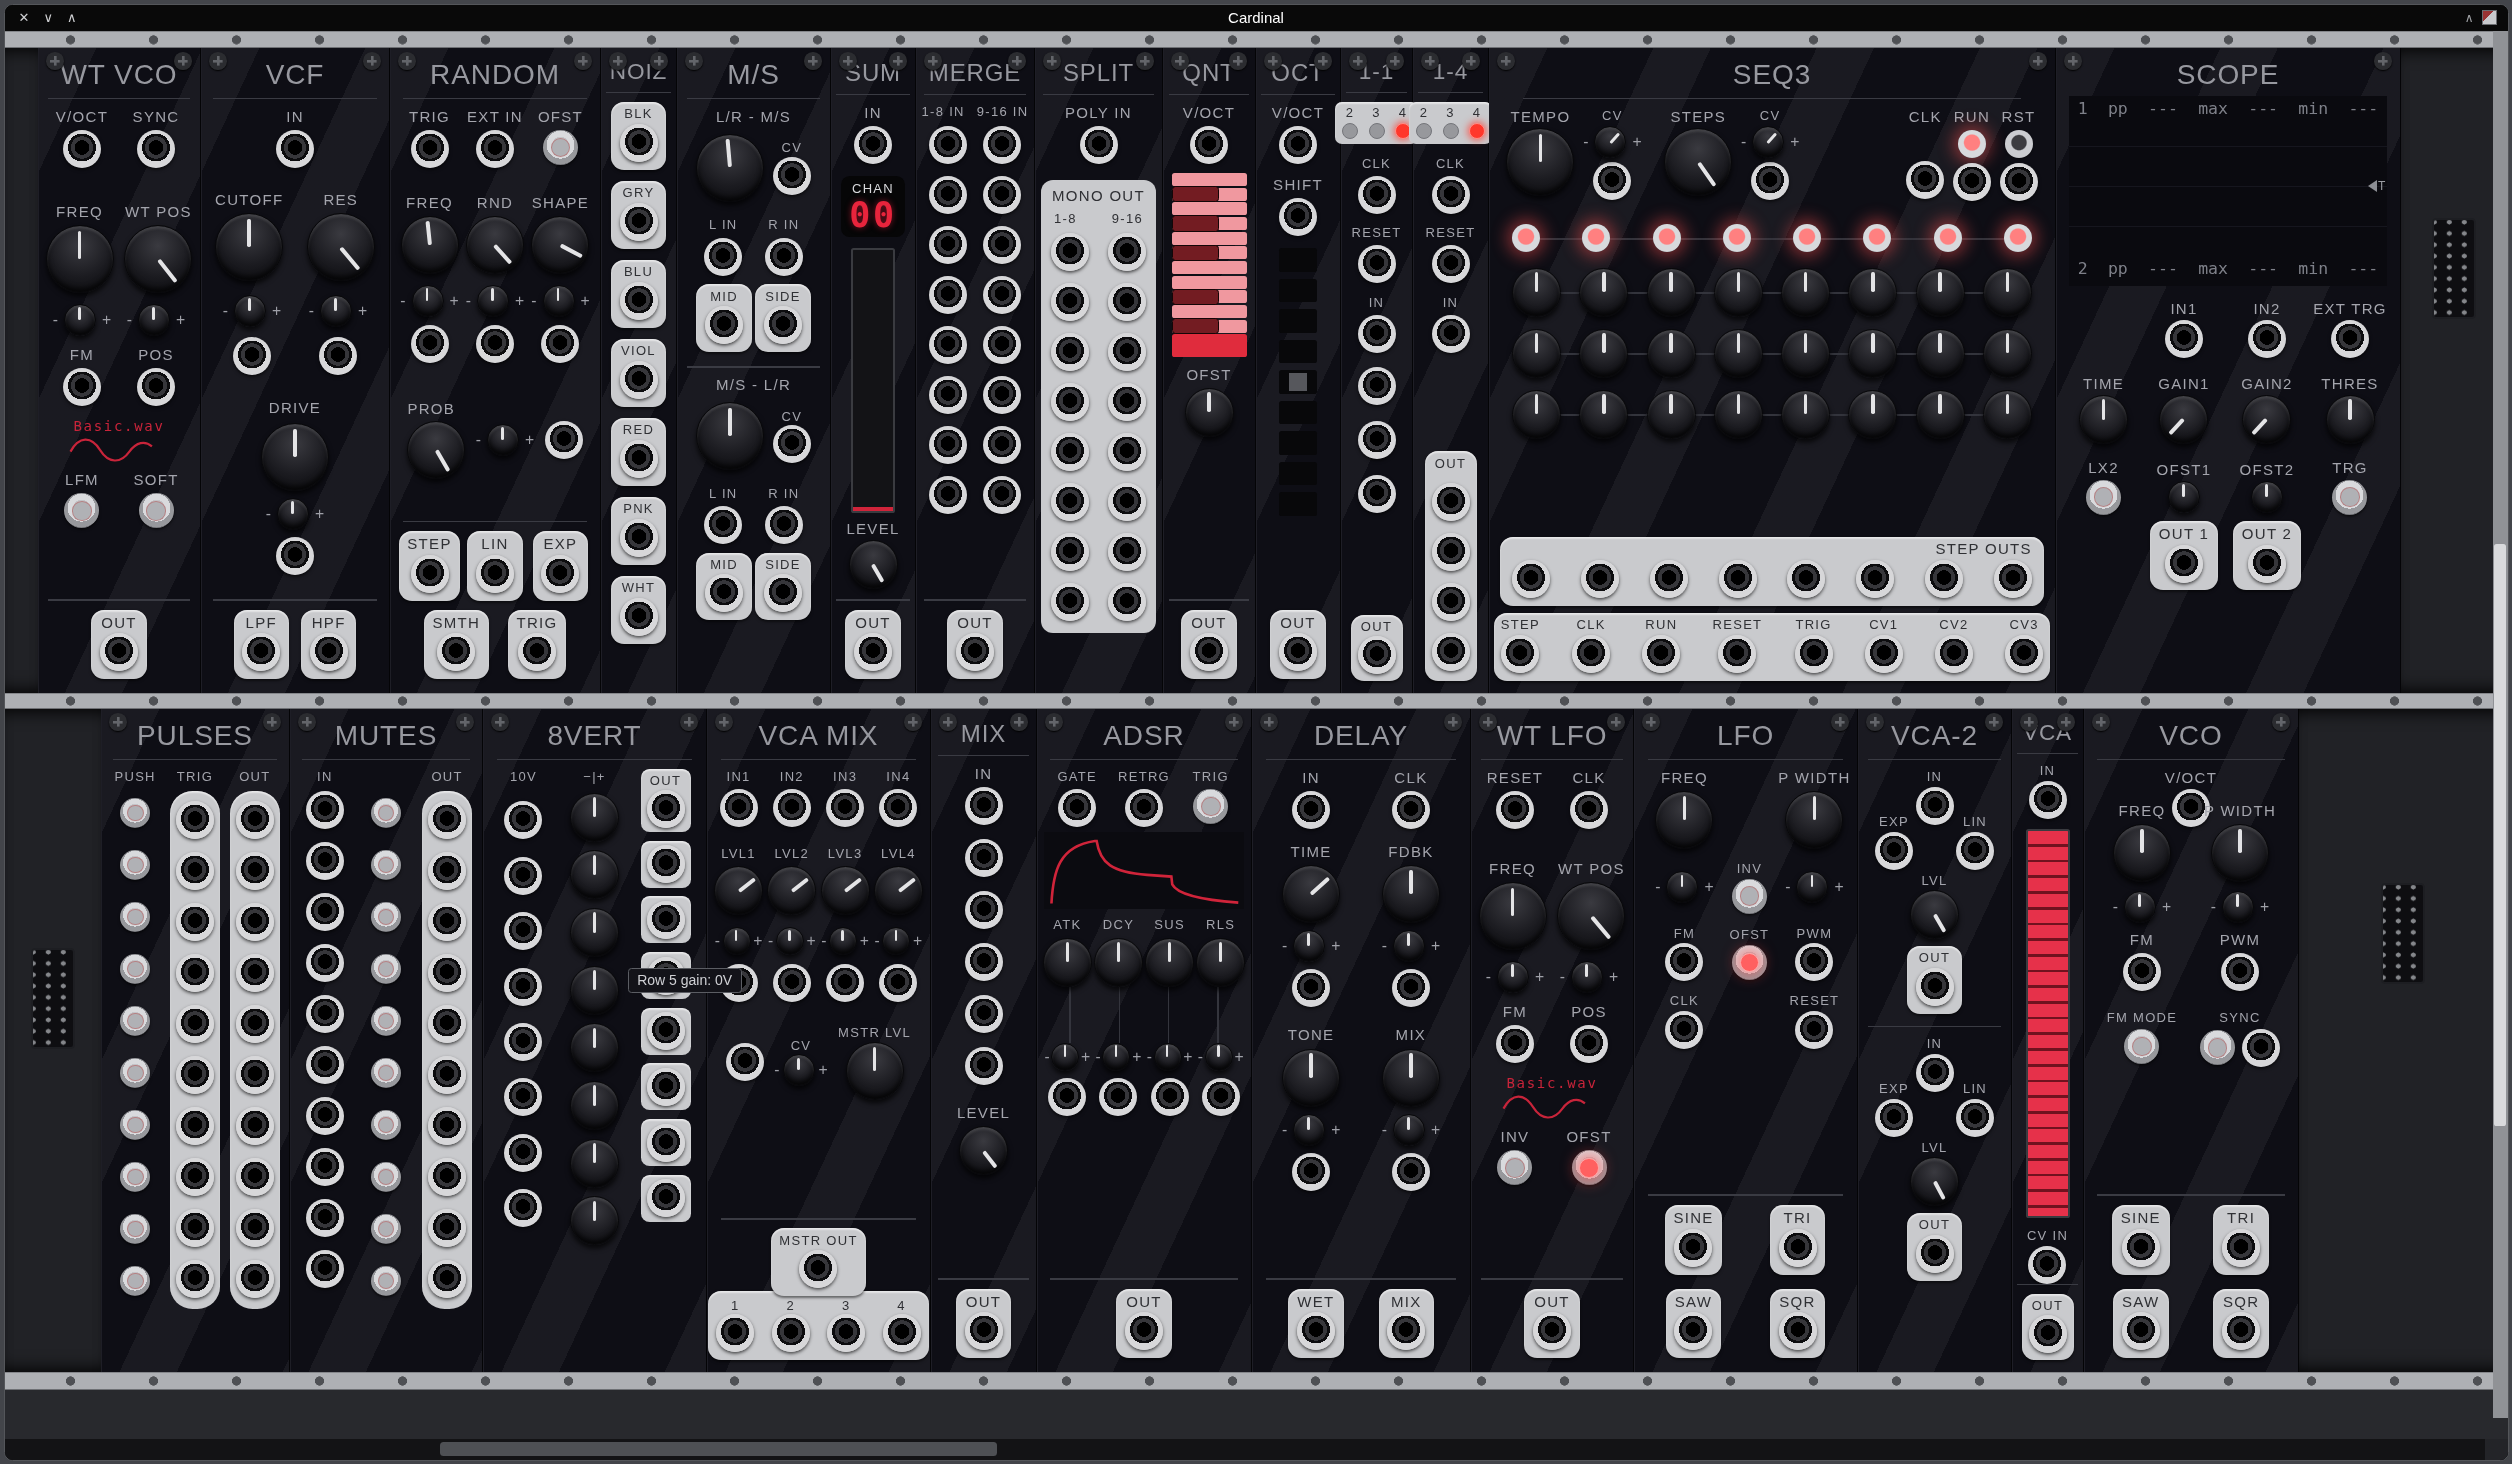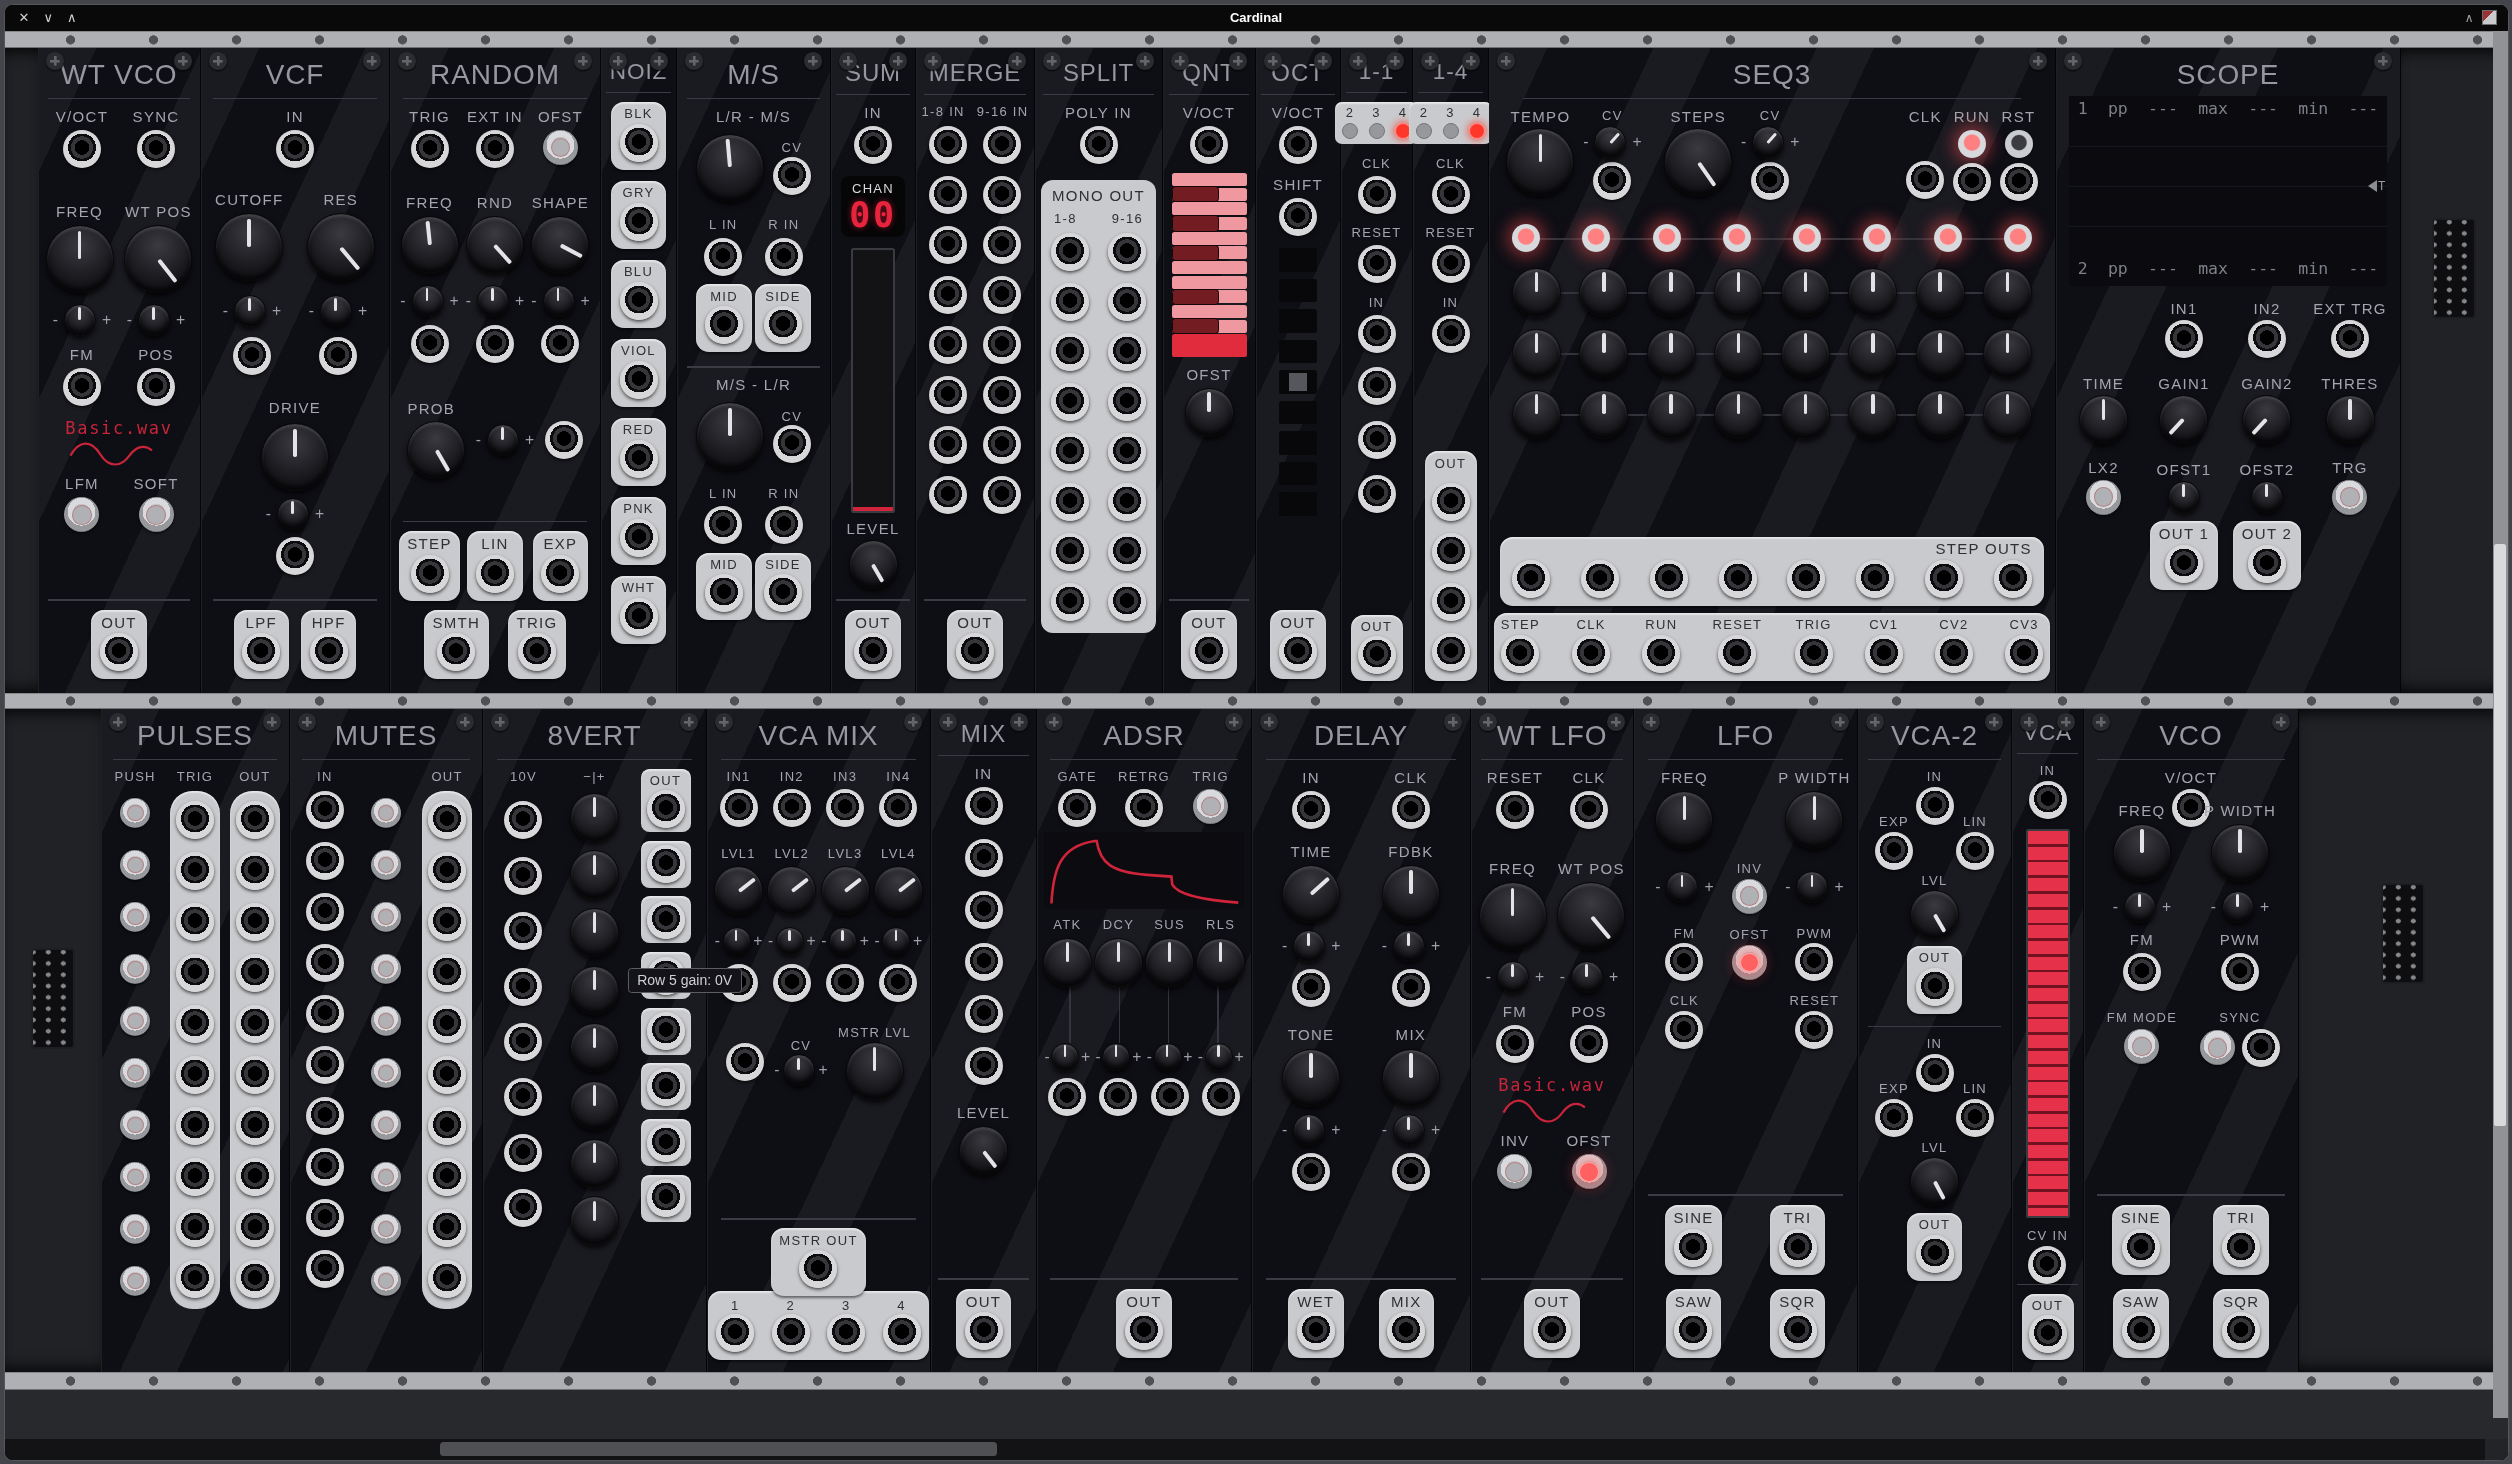--- a/index.html
+++ b/index.html
@@ -1,21 +1,21 @@
 <!DOCTYPE html>
 <html style="font-size:14px"><head>
 <meta charset="utf-8">
 <style>
   html,body{margin:0;padding:0}
   body{width:2512px;height:1464px;background:#43454a;font-family:"Liberation Sans",sans-serif;position:relative;overflow:hidden}
   .window{position:absolute;inset:3.5px;background:#0b0b0d;border-radius:8.7px;border:1.7px solid #54565a;overflow:hidden;display:flex;flex-direction:column}
   .titlebar{height:26px;background:#090909;display:flex;align-items:center;position:relative;flex:0 0 auto}
   .wctl{display:flex;gap:14px;margin-left:14px;font-size:13px;color:#cfd0d3;z-index:2}
   .wctl span{cursor:default}
-  .wtitle{position:absolute;left:0;right:0;text-align:center;font-size:13px;font-weight:bold;color:#ffffff}
+  .wtitle{position:absolute;left:0;right:0;text-align:center;font-size:15px;font-weight:normal;color:#ffffff}
   .ticons{margin-left:auto;display:flex;gap:8.7px;margin-right:10.4px;align-items:center;font-size:12px;color:#9fa1a5;z-index:2}
   .appicon{width:13px;height:13px;background:linear-gradient(135deg,#933 0 40%,#c9cacd 40% 100%);border:0.9px solid #6b6d71}
   .menubar{height:31px;background:#1d1d20;display:flex;align-items:center;padding:0 8.7px;border-bottom:0.9px solid #000;font-size:14px;color:#c9cace;flex:0 0 auto}
   .mi{padding:0 13px;height:100%;display:flex;align-items:center}
   .status{margin-left:auto;color:#8a8c90;font-size:13px;padding-right:8.7px;white-space:pre}
   .rack{position:relative;flex:1;background:#28292d;overflow:hidden}
   .rail{height:15.7px;background:#aeb0b4;border-top:1.7px solid #85878b;border-bottom:1.7px solid #6e7074;background-image:radial-gradient(circle,#4e5054 4.3px,rgba(0,0,0,0) 4.8px);background-size:83px 15.7px;background-position:24px 50%}
   .rrow{display:flex;align-items:stretch}
   .r1{height:645px}
   .r2{height:663px}
@@ -77,21 +77,21 @@
   .octcol i.cur::after{content:"";width:17.4px;height:17.4px;background:#56575c}
   .selp{background:#c9cacd;border-radius:7px;padding:3.5px 7px 5.2px;display:flex;gap:10.4px;box-shadow:inset 0 1.7px 1.7px rgba(255,255,255,.6)}
   .selp .lb{color:#2f3034;font-size:13px}
   .scope-d{width:318px;height:190px;background:#0a0a0f;position:relative;margin-top:5.2px;flex:0 0 auto}
   .srow{position:absolute;left:8.7px;right:8.7px;display:flex;justify-content:space-between;font-size:16.5px;color:#7e8089;font-family:"DejaVu Sans Mono",monospace}
   .gl{position:absolute;left:0;right:0;height:1.7px;background:#16161e}
   .tmk{position:absolute;right:1.7px;display:flex;align-items:center;color:#9a9ca2;font-size:12px}
   .tmk i{width:0;height:0;border-top:6px solid transparent;border-bottom:6px solid transparent;border-right:9.6px solid #8b8d93;margin-right:0.9px}
   .slot{display:grid;place-items:center}
   .wave{display:flex;flex-direction:column;align-items:center;margin:12px 0 7px;gap:0}
-  .wtxt{font-family:"DejaVu Sans Mono",monospace;font-size:17px;color:#c8243a;letter-spacing:1.7px}
+  .wtxt{font-family:"DejaVu Sans Mono",monospace;font-size:14px;color:#c8243a;letter-spacing:1.7px}
   .disp{background:#0b0b10;padding:1.7px;margin:5.2px 0}
   .stemrow{display:flex;justify-content:space-between;width:70%;margin:0}
   .stem{width:1.7px;height:56px;background:#34353d}
   .sqt{width:50px;height:47px;background:#c9cacd;border-radius:8.7px;display:grid;place-items:center;box-shadow:inset 0 1.7px 1.7px rgba(255,255,255,.6)}
   .sqtb{height:63px;display:flex;flex-direction:column;align-items:center;justify-content:center;gap:1.7px}
   .sqt .lb{color:#2f3034}
   .tip{position:absolute;z-index:9;background:#131319;border:0.9px solid #5b5d63;border-radius:3.5px;padding:3.5px 8.7px;font-size:14px;color:#cfd0d4;white-space:nowrap}
   .vscroll{position:absolute;right:0;top:0;bottom:0;width:15px;background:#909296;z-index:8}
   .vthumb{position:absolute;top:37%;height:42%;left:1.7px;right:1.7px;background:#d9dadc;border-radius:2.6px}
   .botspace{height:21px;background:#28292d;flex:0 0 auto}

